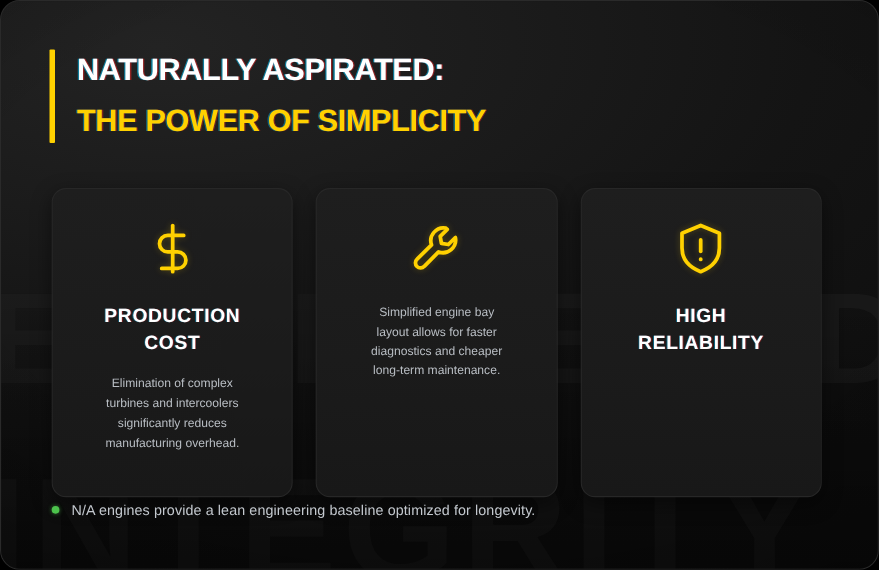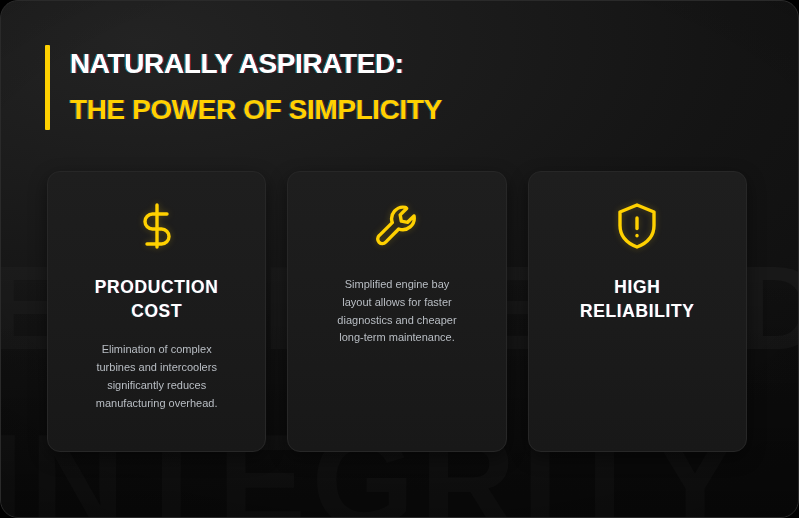--- a/index.html
+++ b/index.html
@@ -244,14 +244,18 @@
           <path d="M22 17 v10.5"></path>
           <path d="M22 34.5 v0.3"></path>
         </svg>
       </div>
       <div class="card-title">HIGH
 RELIABILITY</div>
     </div>
 
   </div>
 
+  <div class="footer">
+    <span class="footer-dot"></span>
+    <span class="footer-text">N/A engines provide a lean engineering baseline optimized for longevity.</span>
+  </div>
 
 </div>
 
 </body></html>

